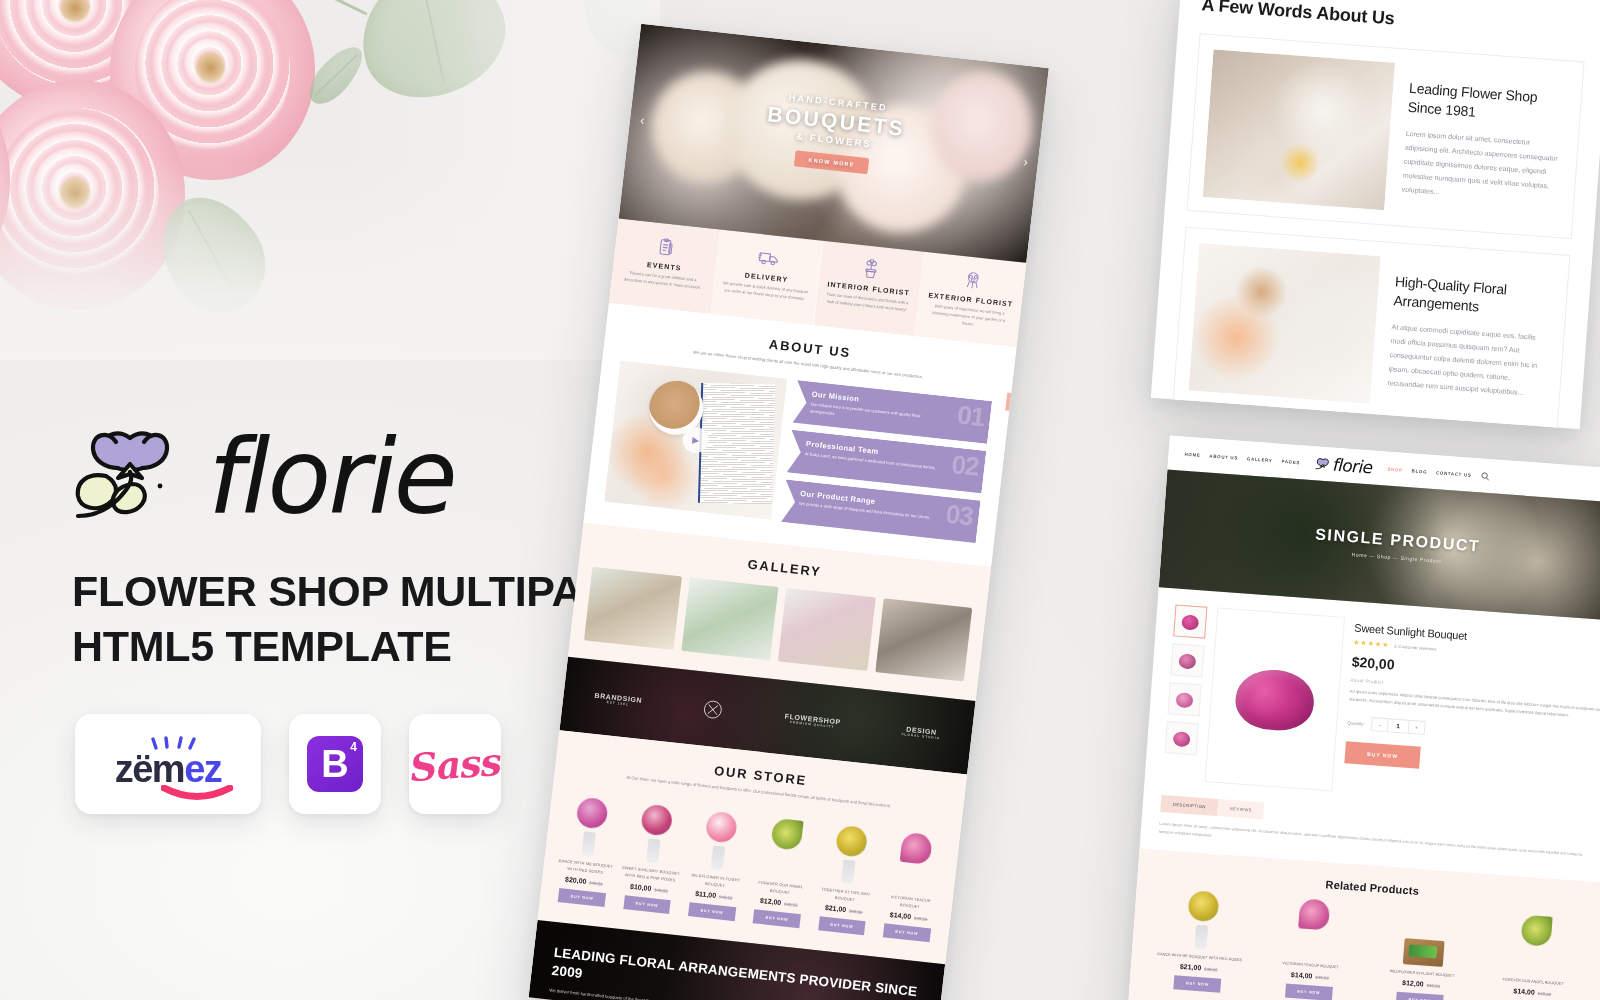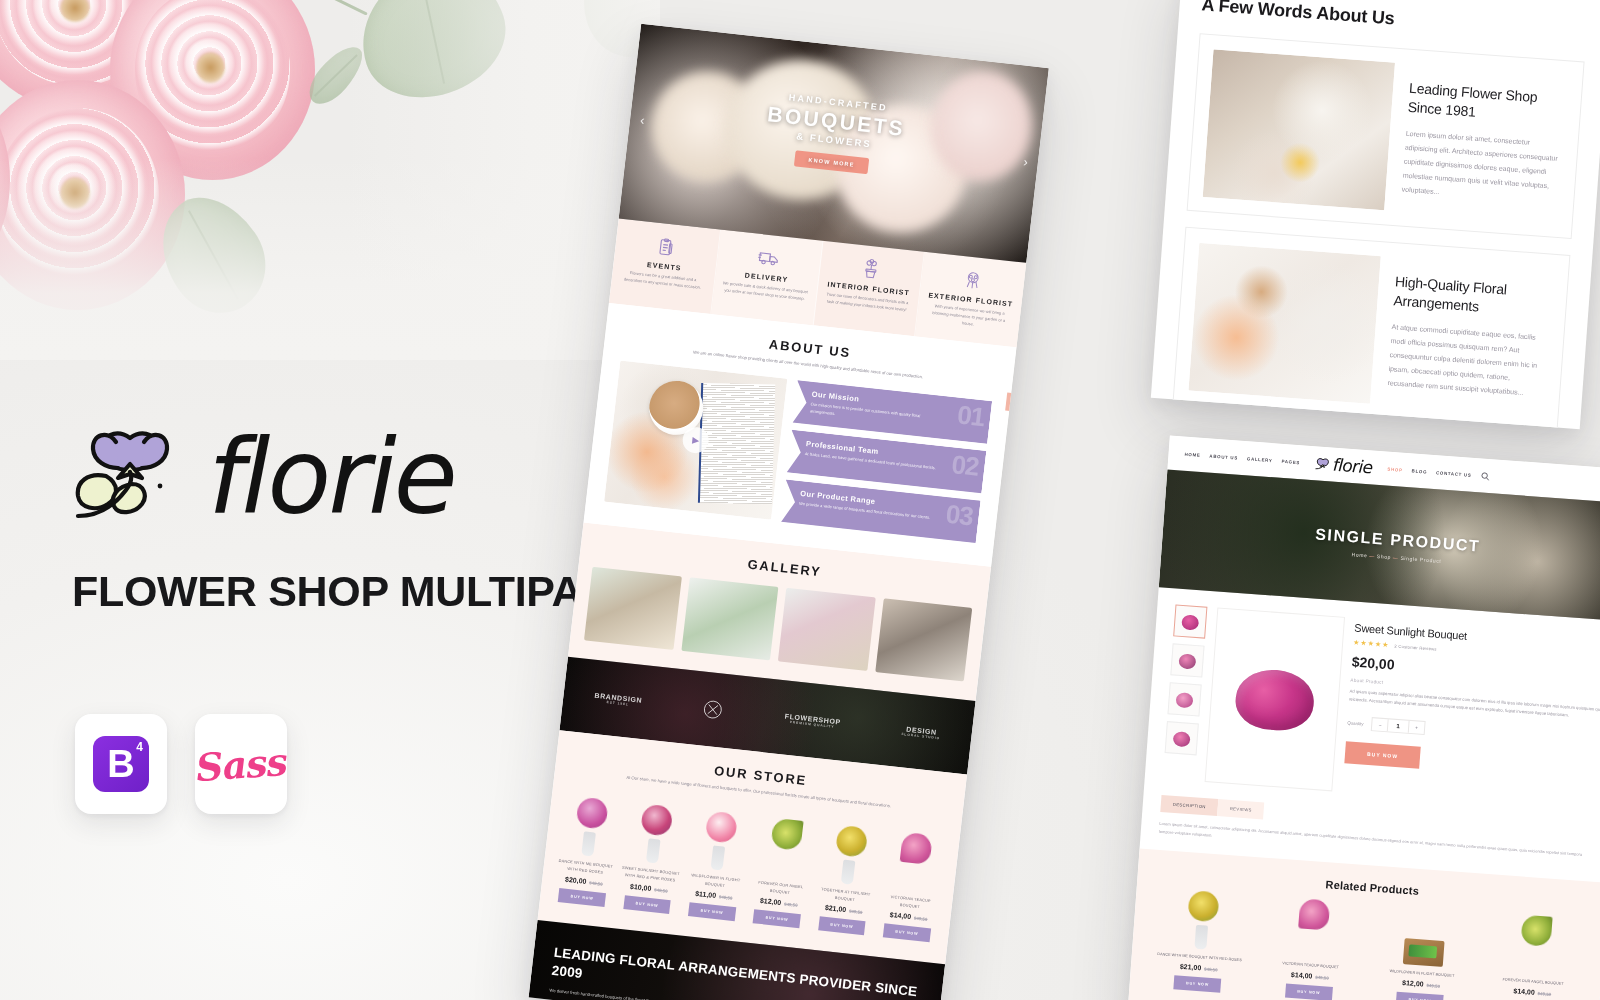--- a/index.html
+++ b/index.html
@@ -394,24 +394,45 @@
             <path d="M60 60 C46 62 38 72 42 82 C46 91 62 90 70 80 C76 72 72 60 60 60 Z" fill="#eef2cf"></path>
             <path d="M6 92 C26 92 42 82 54 66 C60 58 60 52 58 48"></path>
             <circle cx="88" cy="62" r="2.4" fill="#111" stroke="none"></circle>
           </g>
         </svg>
       </span>
       <span class="logo-word">florie</span>
     </div>
     <div class="headline">
       <div>FLOWER SHOP MULTIPAGE</div>
+      <div>HTML5 TEMPLATE</div>
     </div>
   </div>
 
   <div class="badges">
+    <div class="badge">
+      <span class="zemez-wrap">
+        <span class="zemez-ticks">
+          <svg viewBox="0 0 46 14" width="46" height="14">
+            <g stroke="#4a47e8" stroke-width="3.4" stroke-linecap="round">
+              <line x1="5" y1="12" x2="2" y2="3"></line>
+              <line x1="16" y1="11" x2="15" y2="2"></line>
+              <line x1="28" y1="11" x2="30" y2="2"></line>
+              <line x1="39" y1="12" x2="43" y2="3"></line>
+            </g>
+          </svg>
+        </span>
+        <span class="zemez-text">z<span style="position:relative">ë</span>m<span class="blue">e</span><span class="blue">z</span></span>
+        <span class="zemez-smile">
+          <svg viewBox="0 0 72 16" width="72" height="16">
+            <path d="M3 3 Q36 20 69 3" fill="none" stroke="#f5356e" stroke-width="7" stroke-linecap="round"></path>
+          </svg>
+        </span>
+      </span>
+    </div>
     <div class="badge sm">
       <span class="bs-box">
         <span>B</span>
           <sup>4</sup>
       </span>
     </div>
     <div class="badge sm">
       <span class="sass-mark">Sass</span>
     </div>
   </div>

